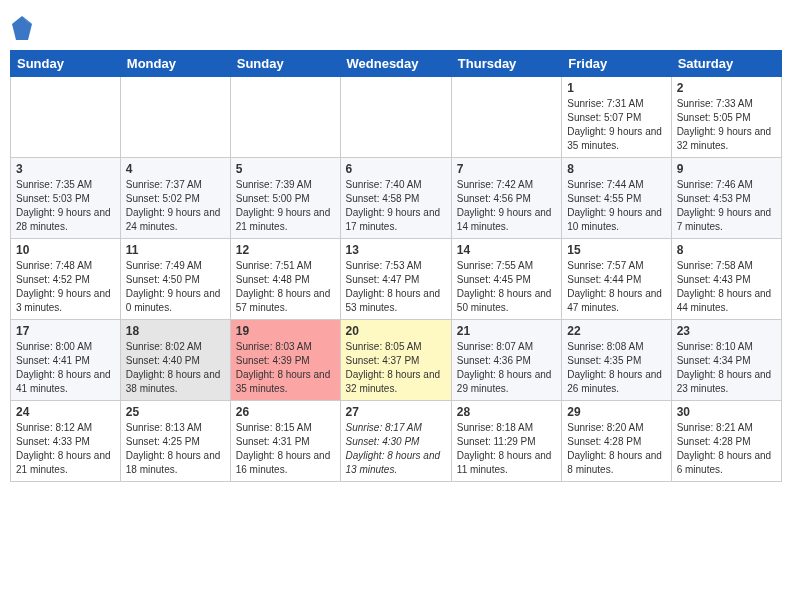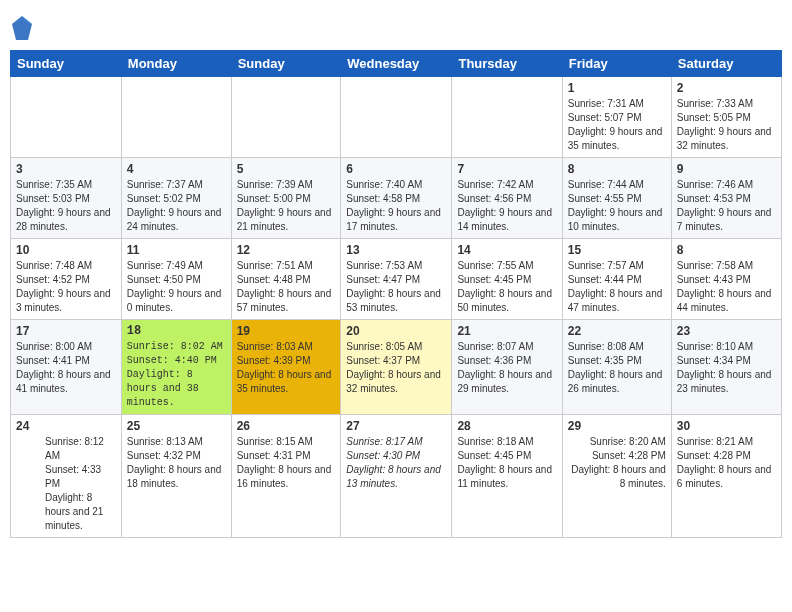--- a/index.html
+++ b/index.html
@@ -233,27 +233,27 @@
 Daylight: 8 hours and 44 minutes.</div>
         </td>
       </tr>
       <tr>
         <td style="background: rgb(245, 247, 250);">
           <span class="day-num">17</span>
           <div class="day-info" style="white-space: pre-line;">Sunrise: 8:00 AM
 Sunset: 4:41 PM
 Daylight: 8 hours and 41 minutes.</div>
         </td>
-        <td style="background: #bef264; font-family: Liberation Mono, monospace;">
+        <td style="background: #e5e5e5;">
           <span class="day-num">18</span>
           <div class="day-info" style="white-space: pre-line;">Sunrise: 8:02 AM
 Sunset: 4:40 PM
 Daylight: 8 hours and 38 minutes.</div>
         </td>
-        <td style="background: #eab308;">
+        <td style="background: #fca5a5;">
           <span class="day-num">19</span>
           <div class="day-info" style="white-space: pre-line;">Sunrise: 8:03 AM
 Sunset: 4:39 PM
 Daylight: 8 hours and 35 minutes.</div>
         </td>
         <td style="background: #fef9c3;">
           <span class="day-num">20</span>
           <div class="day-info" style="white-space: pre-line;">Sunrise: 8:05 AM
 Sunset: 4:37 PM
 Daylight: 8 hours and 32 minutes.</div>
@@ -273,51 +273,51 @@
         <td style="background: rgb(245, 247, 250);">
           <span class="day-num">23</span>
           <div class="day-info" style="white-space: pre-line;">Sunrise: 8:10 AM
 Sunset: 4:34 PM
 Daylight: 8 hours and 23 minutes.</div>
         </td>
       </tr>
       <tr>
         <td>
           <span class="day-num">24</span>
-          <div class="day-info" style="white-space: pre-line; margin-left: 29px;">Sunrise: 8:12 AM
+          <div class="day-info" style="white-space: pre-line;">Sunrise: 8:12 AM
 Sunset: 4:33 PM
 Daylight: 8 hours and 21 minutes.</div>
         </td>
         <td>
           <span class="day-num">25</span>
           <div class="day-info" style="white-space: pre-line;">Sunrise: 8:13 AM
-Sunset: 4:32 PM
+Sunset: 4:25 PM
 Daylight: 8 hours and 18 minutes.</div>
         </td>
         <td>
           <span class="day-num">26</span>
           <div class="day-info" style="white-space: pre-line;">Sunrise: 8:15 AM
 Sunset: 4:31 PM
 Daylight: 8 hours and 16 minutes.</div>
         </td>
         <td>
           <span class="day-num">27</span>
           <div class="day-info" style="white-space: pre-line; font-style: italic;">Sunrise: 8:17 AM
 Sunset: 4:30 PM
 Daylight: 8 hours and 13 minutes.</div>
         </td>
         <td>
           <span class="day-num">28</span>
           <div class="day-info" style="white-space: pre-line;">Sunrise: 8:18 AM
-Sunset: 4:45 PM
+Sunset: 11:29 PM
 Daylight: 8 hours and 11 minutes.</div>
         </td>
         <td>
           <span class="day-num">29</span>
-          <div class="day-info" style="white-space: pre-line; text-align: right;">Sunrise: 8:20 AM
+          <div class="day-info" style="white-space: pre-line;">Sunrise: 8:20 AM
 Sunset: 4:28 PM
 Daylight: 8 hours and 8 minutes.</div>
         </td>
         <td>
           <span class="day-num">30</span>
           <div class="day-info" style="white-space: pre-line;">Sunrise: 8:21 AM
 Sunset: 4:28 PM
 Daylight: 8 hours and 6 minutes.</div>
         </td>
       </tr>

